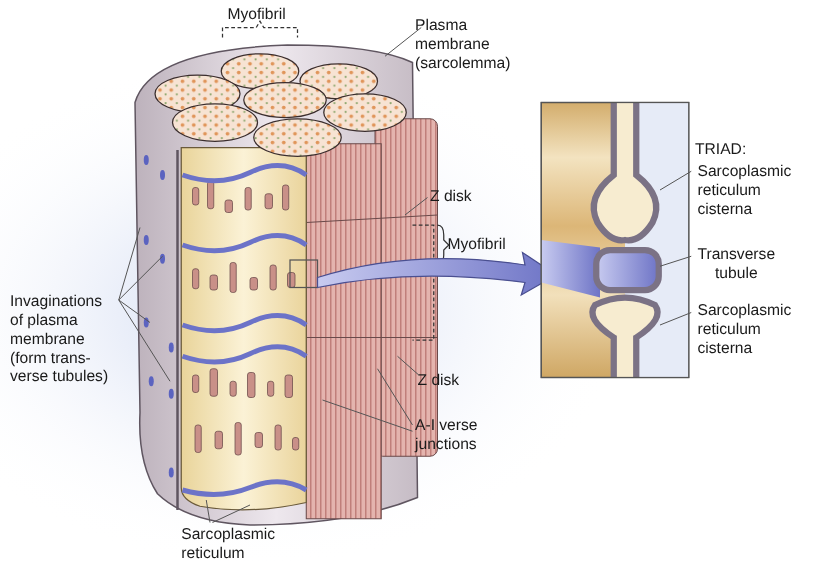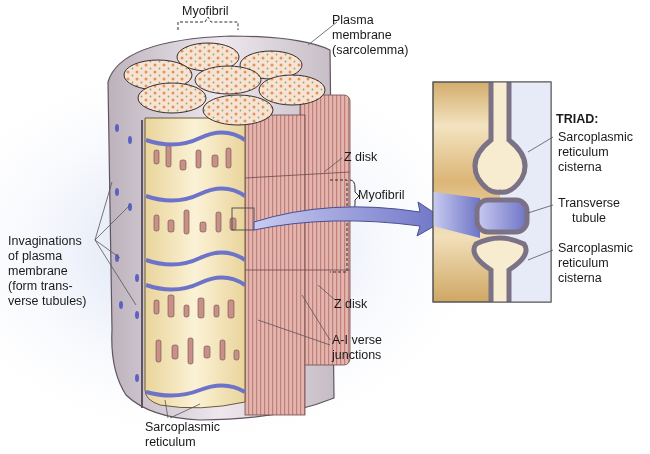--- a/index.html
+++ b/index.html
@@ -1,19 +1,19 @@
 <!DOCTYPE html>
 <html><head>
 <meta charset="utf-8">
 <style>
   html, body { margin:0; padding:0; background:#ffffff; }
   body { width:650px; height:454px; position:relative; overflow:hidden; font-family:"Liberation Sans", sans-serif; }
   #canvas { position:absolute; left:0; top:0; width:650px; height:454px; }
   .lbl { position:absolute; font-size:12.5px; line-height:15px; color:#1a1a1a; white-space:pre; }
-  .lbl.bold { font-weight:bold; }
+  .lbl.bold { font-weight:normal; }
 </style>
 </head>
 <body>
 
 <svg id="canvas" viewBox="0 0 650 454" xmlns="http://www.w3.org/2000/svg">
   <defs>
     <radialGradient id="bgGlow" cx="0.32" cy="0.55" r="0.45">
       <stop offset="0" stop-color="#c9d4ef"></stop>
       <stop offset="1" stop-color="#ffffff" stop-opacity="0"></stop>
     </radialGradient>

